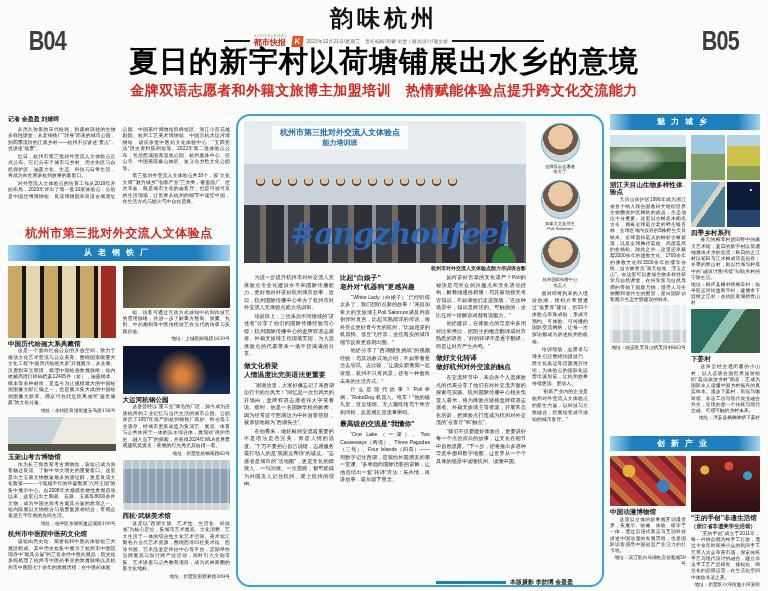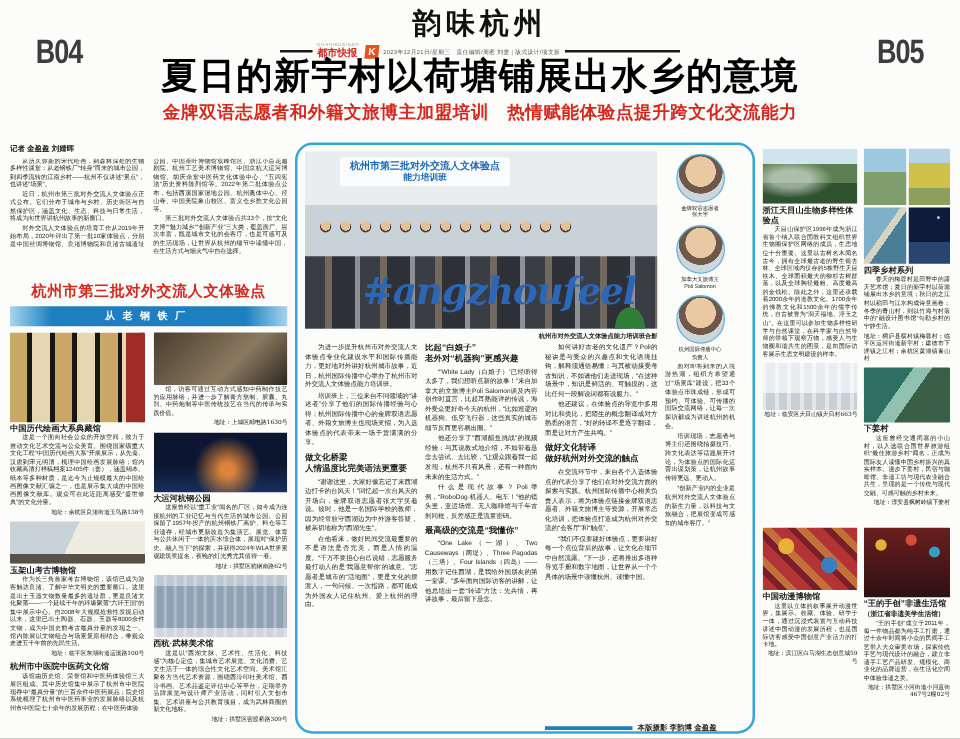--- a/index.html
+++ b/index.html
@@ -242,20 +242,21 @@
 负责人</div>
         <div class="side-text">
           <p class="t">面对即将到来的入境游热潮，组织方希望通过“场景库”建设，把33个体验点串珠成链，形成可预约、可体验、可传播的国际交流网络，让每一次探访都成为讲述杭州的机会。</p>
           <p class="t">培训现场，志愿者与博主们还围绕拍摄技巧、跨文化表达等话题展开讨论，为体验点的国际化运营出谋划策，让杭州故事传得更远、更动人。</p>
           <p class="t">“创新产业内的企业是杭州对外交流人文体验点的新生力量，以科技与文旅融合，把展馆变成可感知的城市客厅。”</p>
         </div>
       </div>
     </div>
 
     <div class="sec-right">
+      <div class="bluebar">魅力城乡</div>
       <div class="rrow">
         <div class="rL">
           <div class="ph mountain"></div>
           <h4 class="vt">浙江天目山生物多样性体验点</h4>
           <p class="t">天目山保护区1996年成为浙江省首个纳入联合国教科文组织世界生物圈保护区网络的成员，生态地位十分重要。这里以古树名木闻名古今，拥有全球最古老的野生银杏林、全球区域内仅存的5株野生天目铁木、全球面积最大的柳杉古树群落，以及全球胸径最粗、高度最高的金钱松。除此之外，这里还承载着2000余年的道教文化、1700余年的佛教文化和1500余年的儒学传统，自古被誉为“洞天福地、浮玉之山”。在这里可以参加生物多样性研学与自然课堂，在科学家与自然导师的带领下观察万物，感受人与生物圈和谐共生的图景，是向国际访客展示生态文明建设的样本。</p>
           <div class="ph interior2"></div>
           <div class="addr">地址：临安区天目山镇天目村663号</div>
         </div>
         <div class="rR">
           <div class="grid4">
@@ -266,20 +267,21 @@
           </div>
           <h4 class="vt">四季乡村系列</h4>
           <p class="t">春天的梅蓉村是田野中的露天艺术馆；夏日的新宇村以荷塘铺展出水乡的意境；秋日的之江村以稻田与江水构成诗意画卷；冬季的青山村，则以竹海与村落中的“融设计图书馆”勾勒乡村的宁静生活。</p>
           <div class="addr blk">地址：桐庐县横村镇梅蓉村；临平区运河街道新宇村；建德市下涯镇之江村；余杭区黄湖镇青山村</div>
           <div class="ph riverbend"></div>
           <h4 class="vt">下姜村</h4>
           <p class="t">这座曾经交通闭塞的小山村，以入选联合国世界旅游组织“最佳旅游乡村”闻名，正成为国际友人读懂中国乡村振兴的真实样本。漫步下姜村，民宿与咖啡馆、非遗工坊与现代农业融合共生，呈现的是一个传统与现代交融、可感可触的乡村未来。</p>
           <div class="addr">地址：淳安县枫树岭镇下姜村</div>
         </div>
       </div>
+      <div class="bluebar">创新产业</div>
       <div class="rrow2">
         <div class="rL">
           <div class="ph anime"></div>
           <h4 class="vt">中国动漫博物馆</h4>
           <p class="t">这里以立体的叙事展开动漫世界，集展示、收藏、体验、研学于一体，通过沉浸式装置与互动科技讲述中国动漫的发展历程，也是国际访客感受中国创意产业活力的打卡地。</p>
           <div class="addr">地址：滨江区白马湖生态创意城59号</div>
         </div>
         <div class="rR">
           <div class="ph shop"></div>
           <h4 class="vt">“王的手创”非遗生活馆</h4>

